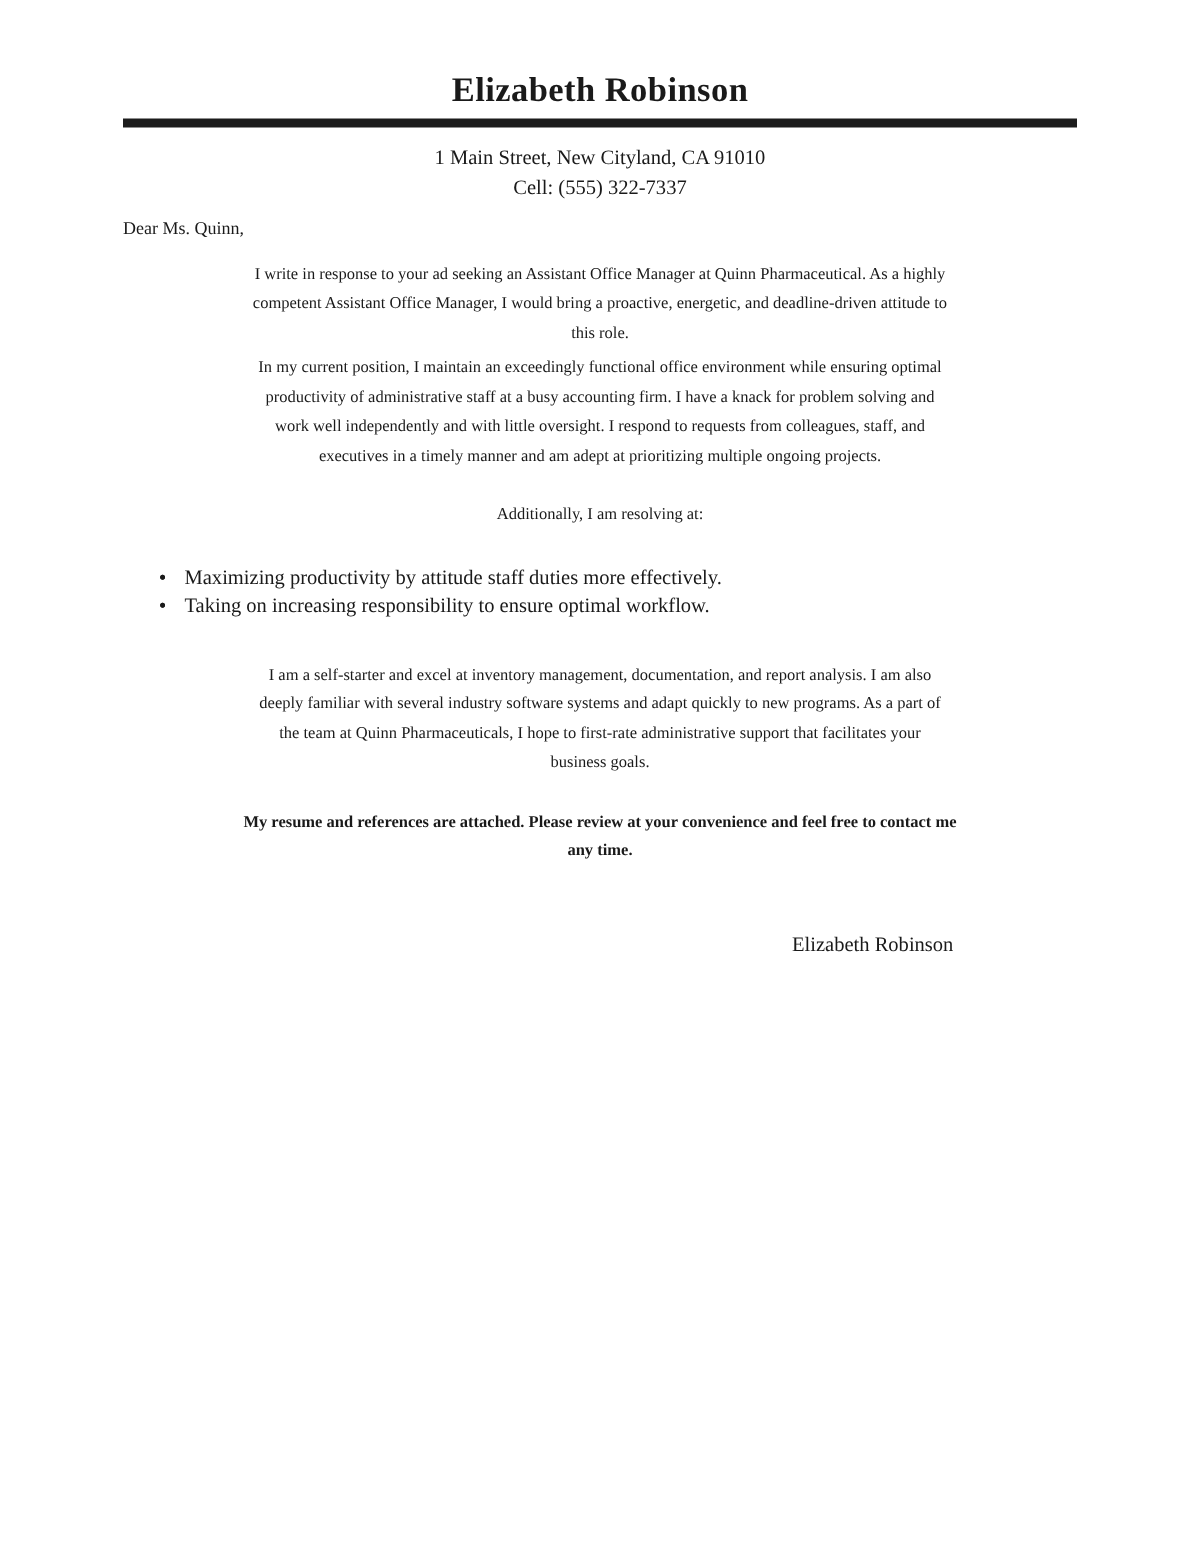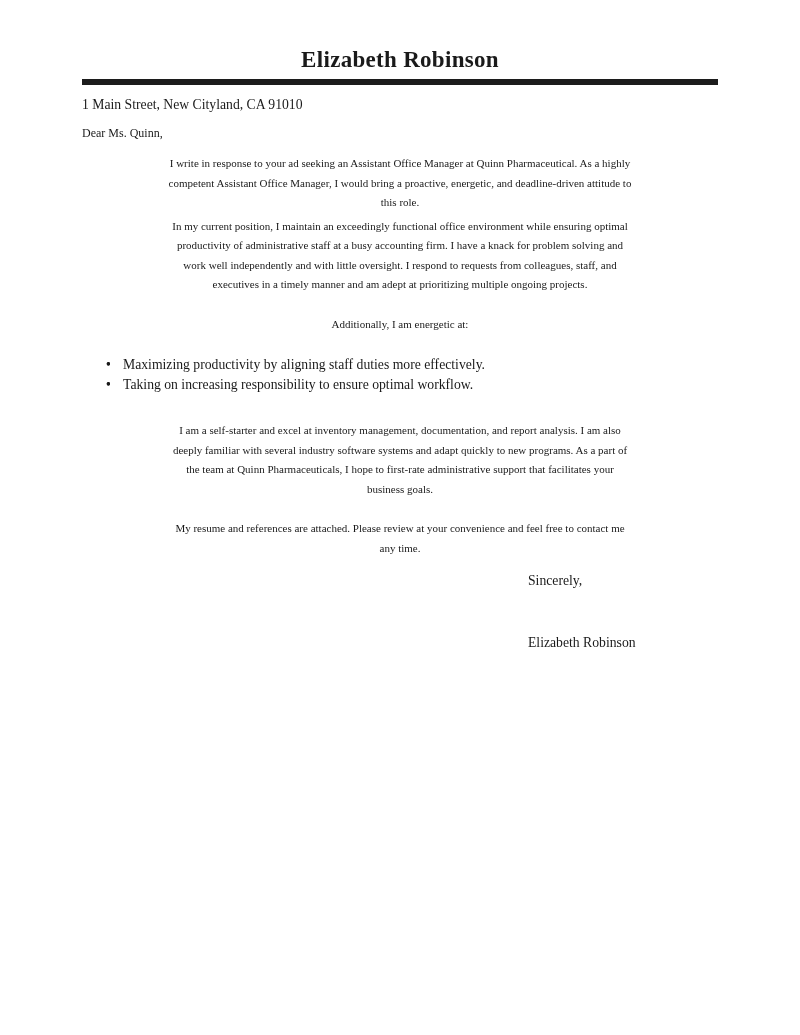--- a/index.html
+++ b/index.html
@@ -35,40 +35,41 @@
   }
   .header-rule {
     margin-top: 6px;
     height: 2px;
     border-top: 3px solid var(--rule);
     border-bottom: 3px solid var(--rule);
     background: transparent;
   }
   .contact {
     margin-top: 10px;
+    text-align: center;
     font-size: 13.7px;
     line-height: 19.5px;
   }
   .greeting {
     margin-top: 9px;
     font-size: 12px;
     line-height: 19.5px;
     white-space: pre;
   }
   .para {
     font-size: 11px;
     line-height: 19.5px;
     white-space: pre;
     text-align: center;
   }
   .para.p-intro      { margin-top: 11px; }
   .para.p-experience { margin-top: 4px; }
   .para.p-skills     { margin-top: 20px; }
   .para.p-strengths  { margin-top: 27px; }
-  .para.p-closing    { margin-top: 20px; }
+  .para.p-closing    { margin-top: 20px; font-weight: bold; }
   .skills-list {
     margin-top: 21px;
     list-style: none;
   }
   .skills-list li {
     position: relative;
     padding-left: 41px;
     font-size: 13.7px;
     line-height: 19.5px;
   }
@@ -89,61 +90,61 @@
 </head>
 <body>
 
 <div class="page">
 
   <header>
     <h1 class="name-title">Elizabeth Robinson</h1>
     <div class="header-rule"></div>
     <div class="contact">
       <div>1 Main Street, New Cityland, CA 91010</div>
+      <div>Cell: (555) 322-7337</div>
     </div>
   </header>
 
   <main>
     <p class="greeting">Dear Ms. Quinn,</p>
 
     <p class="para p-intro">I write in response to your ad seeking an Assistant Office Manager at Quinn Pharmaceutical. As a highly
 competent Assistant Office Manager, I would bring a proactive, energetic, and deadline-driven attitude to
 this role.</p>
 
     <p class="para p-experience">In my current position, I maintain an exceedingly functional office environment while ensuring optimal
 productivity of administrative staff at a busy accounting firm. I have a knack for problem solving and
 work well independently and with little oversight. I respond to requests from colleagues, staff, and
 executives in a timely manner and am adept at prioritizing multiple ongoing projects.</p>
 
-    <p class="para p-skills">Additionally, I am energetic at:</p>
+    <p class="para p-skills">Additionally, I am resolving at:</p>
 
     <ul class="skills-list">
       <li>
         <span class="dot">•</span>
       </li>
       <li>
         <span class="dot">•</span>
-        <span>Maximizing productivity by aligning staff duties more effectively.</span>
+        <span>Maximizing productivity by attitude staff duties more effectively.</span>
       </li>
       <li>
         <span class="dot">•</span>
       </li>
       <li>
         <span class="dot">•</span>
         <span>Taking on increasing responsibility to ensure optimal workflow.</span>
       </li>
     </ul>
 
     <p class="para p-strengths">I am a self-starter and excel at inventory management, documentation, and report analysis. I am also
 deeply familiar with several industry software systems and adapt quickly to new programs. As a part of
 the team at Quinn Pharmaceuticals, I hope to first-rate administrative support that facilitates your
 business goals.</p>
 
     <p class="para p-closing">My resume and references are attached. Please review at your convenience and feel free to contact me
 any time.</p>
 
     <div class="signature-block">
-      <p class="closing-salutation">Sincerely,</p>
       <p class="signature-name">Elizabeth Robinson</p>
     </div>
   </main>
 
 </div>
 
 </body></html>

